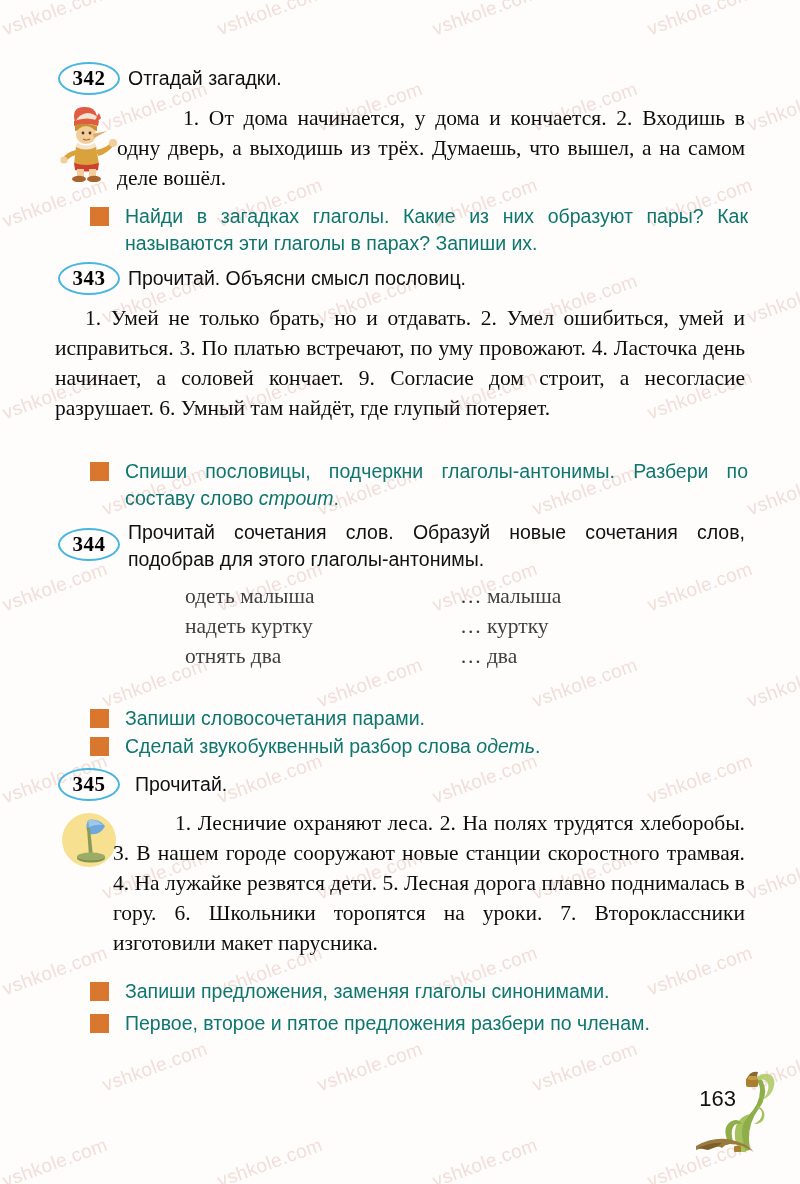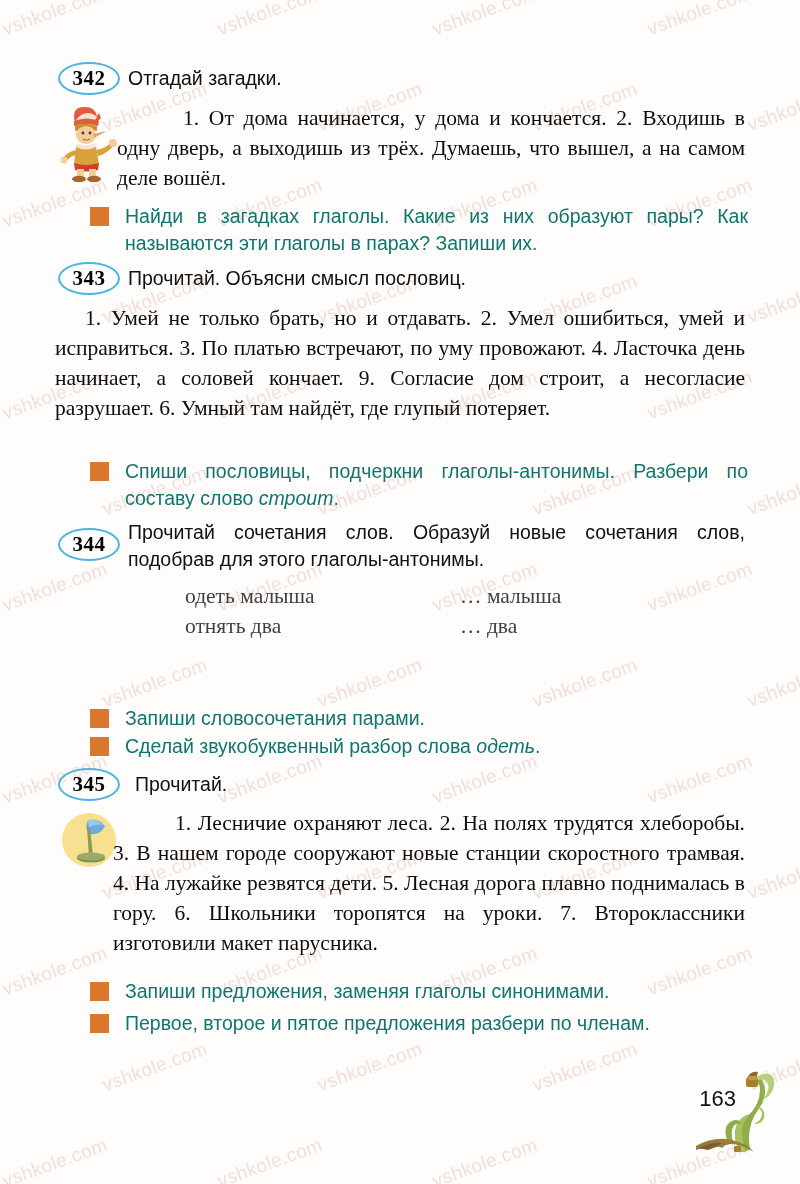--- a/index.html
+++ b/index.html
@@ -275,20 +275,21 @@
       </span>
     </div>
 
     <div class="exercise" style="top:516px;">
       <div class="badge" style="top:12px;">344</div>
       <div class="head-line" style="top:3px; text-align:justify;">Прочитай сочетания слов. Образуй новые сочетания слов, подобрав для этого глаголы-антонимы.</div>
     </div>
 
     <div class="pairs" style="top:581px;" id="pairs-344">
         <span class="row"><span class="c1">одеть малыша</span><span class="c2">… малыша</span></span>
+        <span class="row"><span class="c1">надеть куртку</span><span class="c2">… куртку</span></span>
         <span class="row"><span class="c1">отнять два</span><span class="c2">… два</span></span>
       </div>
 
     <div class="task" style="top:705px;">
       <span class="sq"></span>
       <span class="txt nojust">Запиши словосочетания парами.</span>
     </div>
 
     <div class="task" style="top:733px;">
       <span class="sq"></span>

